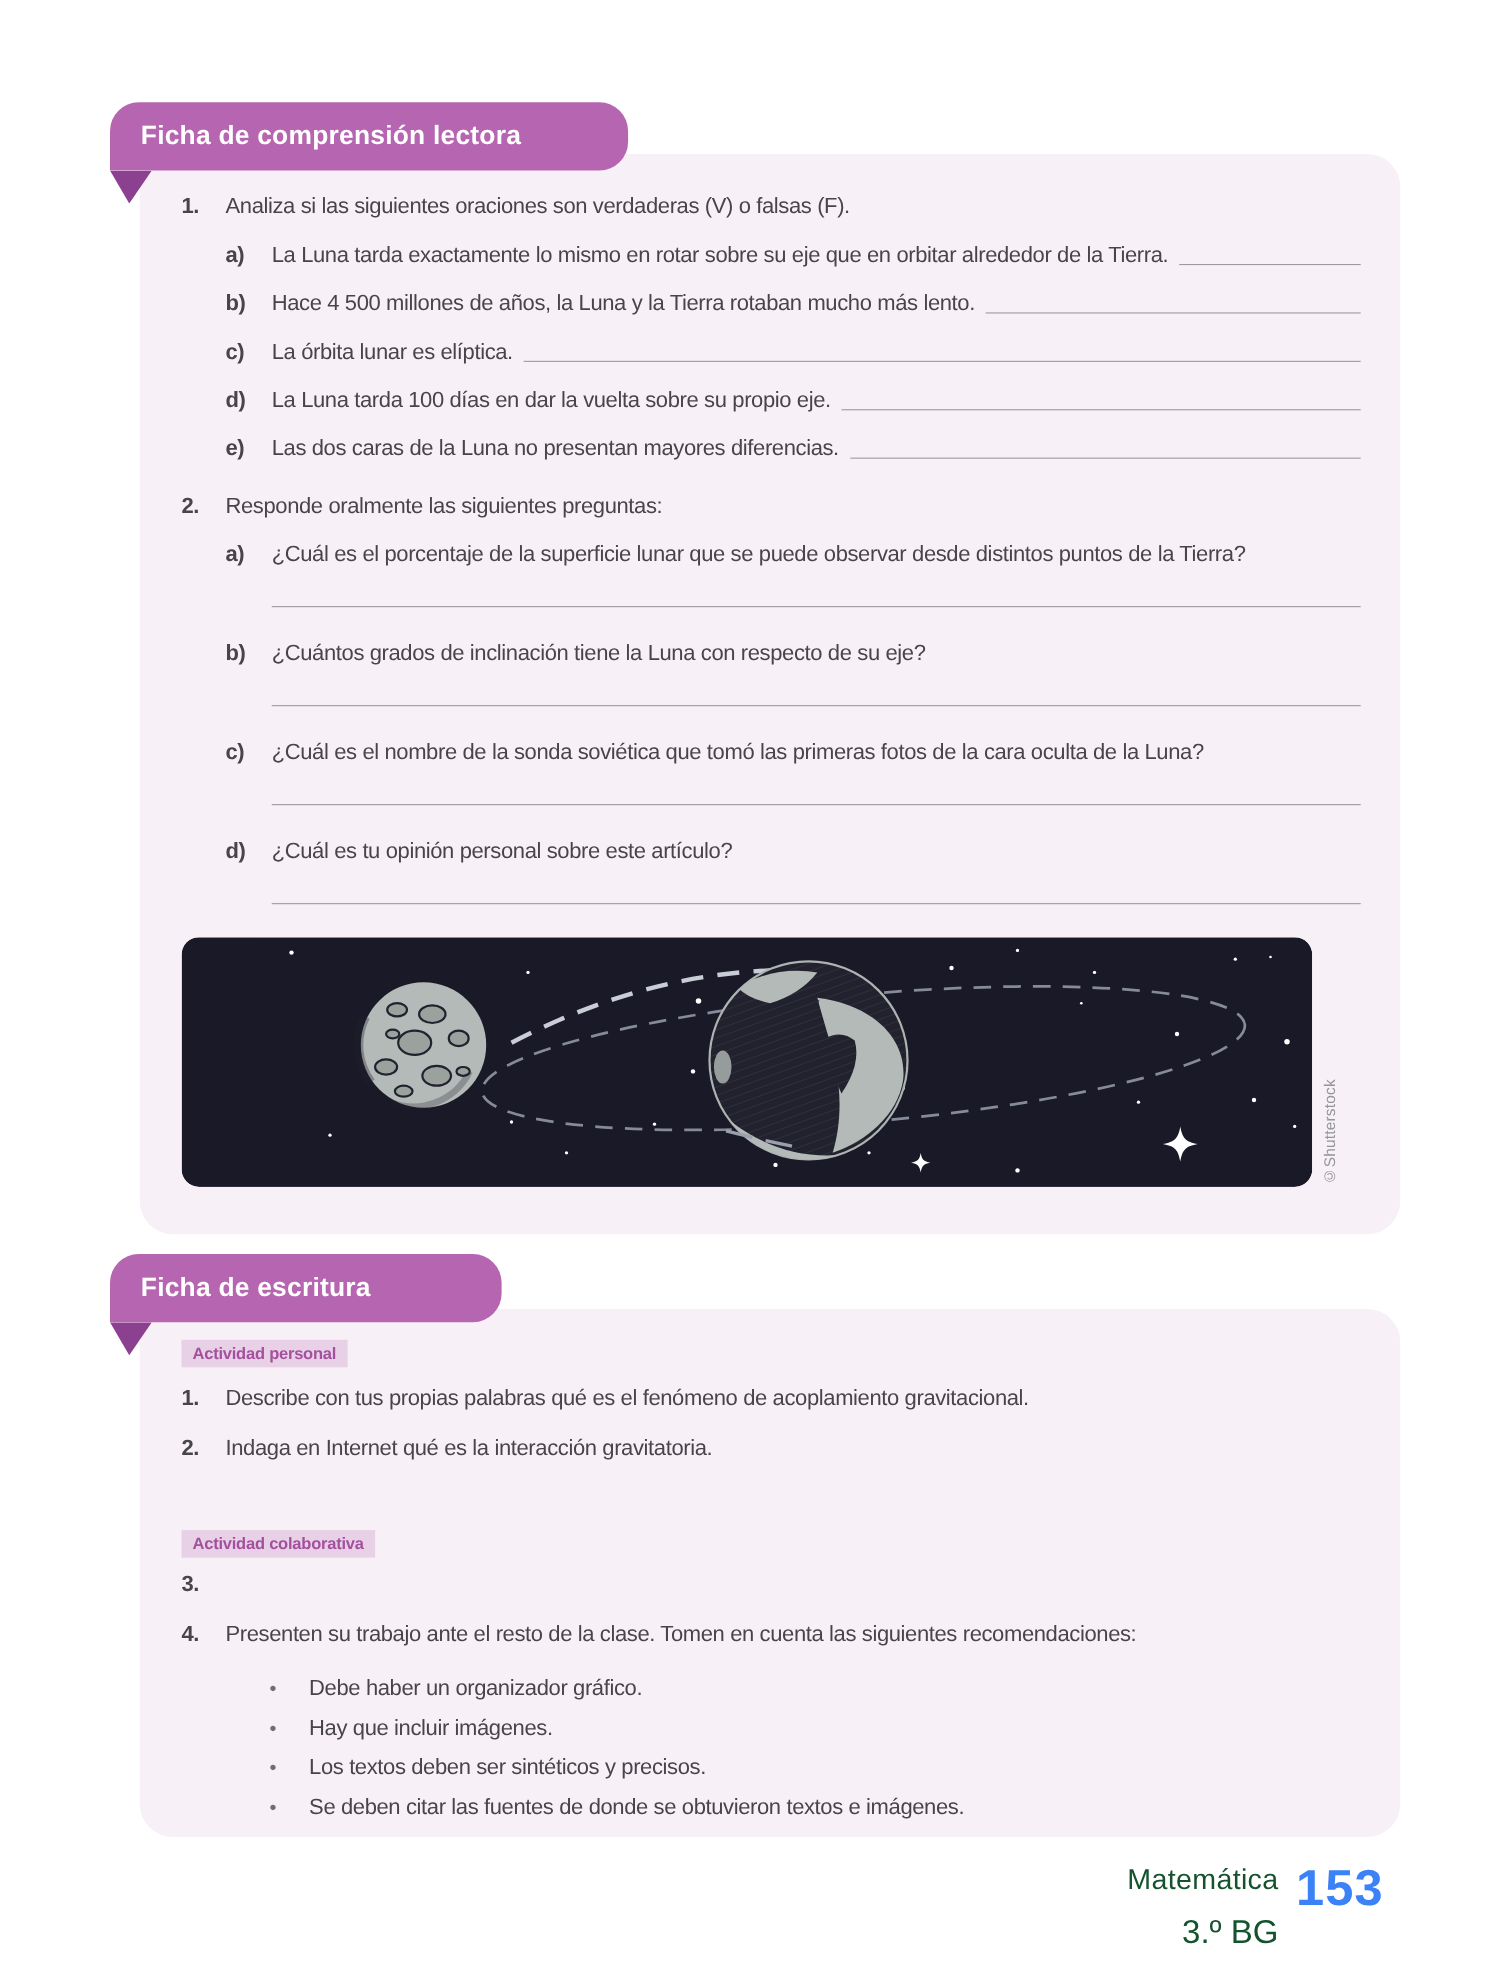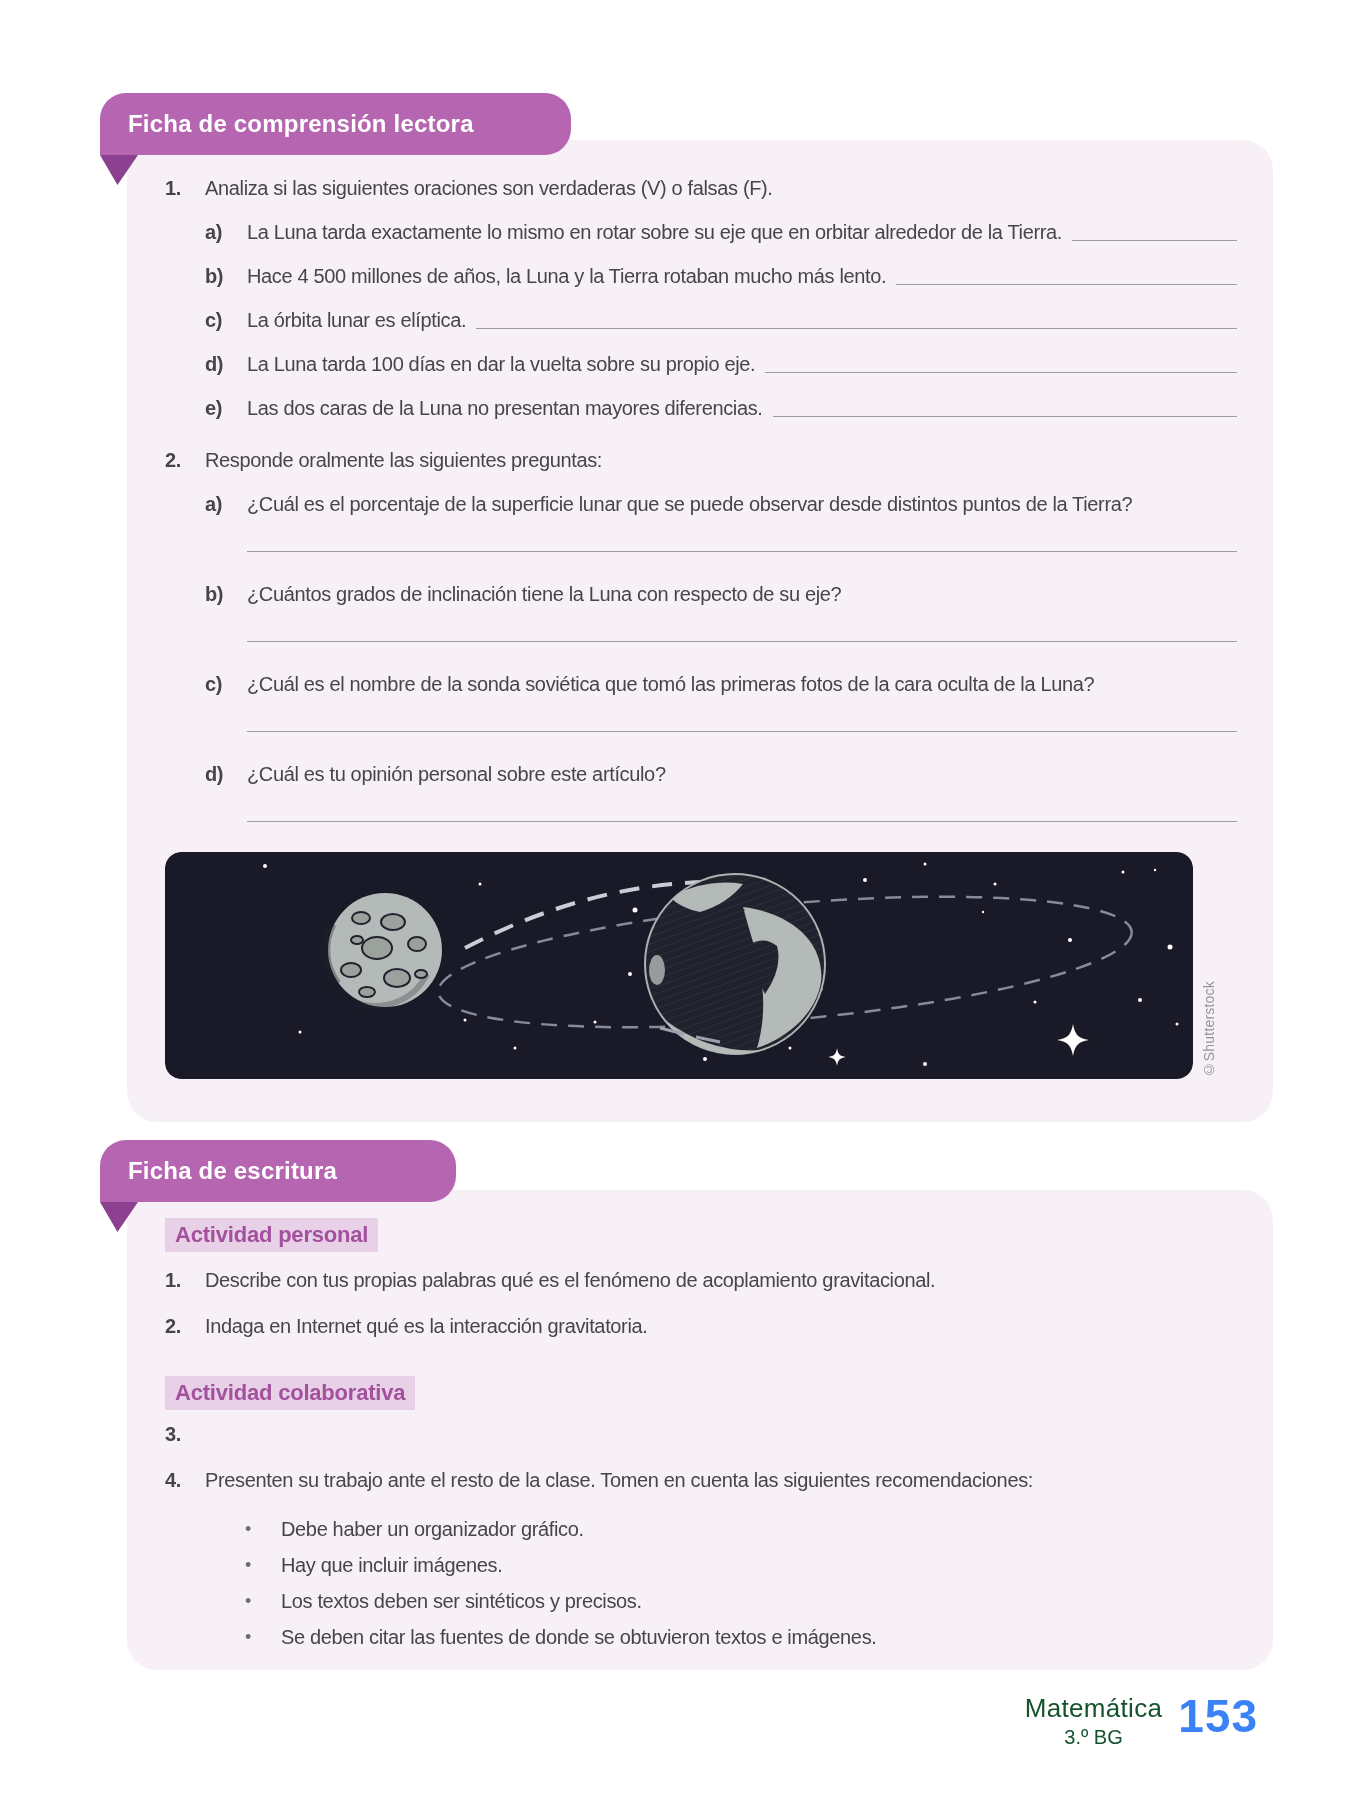--- a/index.html
+++ b/index.html
@@ -35,32 +35,32 @@
   .figure-box{display:block;border-radius:16px;}
   .figure-credit{position:absolute;right:-24px;bottom:2px;writing-mode:vertical-rl;
                  transform:rotate(180deg);font-size:14px;color:#939598;letter-spacing:.2px;}
   .caption-block{margin-top:12px;}
   .caption-marker{width:28px;height:15px;background:#29abe2;
                   clip-path:polygon(50% 0,100% 100%,0 100%);border-radius:2px;}
   .caption-text{margin-top:6px;font-size:19px;color:#4a474c;letter-spacing:-.2px;}
 
   
   .hl-label{display:inline-block;background:#e8d0e6;color:#a3509e;font-weight:bold;
-            font-size:22px;letter-spacing:-.2px;padding:4px 10px;margin-bottom:16px;}
-  .hl-second{margin-top:16px;margin-bottom:12px;}
+            font-size:15px;letter-spacing:-.2px;padding:4px 10px;margin-bottom:16px;}
+  .hl-second{margin-top:40px;margin-bottom:12px;}
   .num-row{display:flex;margin-bottom:22px;font-size:20px;letter-spacing:-.35px;line-height:24px;}
   .bullet-row{display:flex;margin:0 0 13px 80px;font-size:20px;letter-spacing:-.35px;line-height:23px;}
   .bullet-glyph{width:36px;flex:0 0 36px;color:#6f6c72;font-size:18px;}
   .bullets{margin-top:26px;}
 
   
   .footer{position:absolute;top:1693px;right:92px;display:flex;align-items:flex-start;gap:16px;z-index:1;}
   .footer-subject{text-align:right;color:#14532d;}
   .footer-subject .line1{font-size:26px;letter-spacing:.3px;}
-  .footer-subject .line2{font-size:20px;margin-top:2px;text-align:center;}
+  .footer-subject .line2{font-size:30px;margin-top:16px;}
   .footer-pagenum{font-size:46px;font-weight:bold;color:#3b82f6;line-height:46px;letter-spacing:1px;text-align:right;}
 </style>
 </head>
 <body>
 
 <div class="page">
 
   <div class="tab" style="left:100px;top:93px;width:415px;">
     <span>Ficha de comprensión lectora</span>
   </div>

